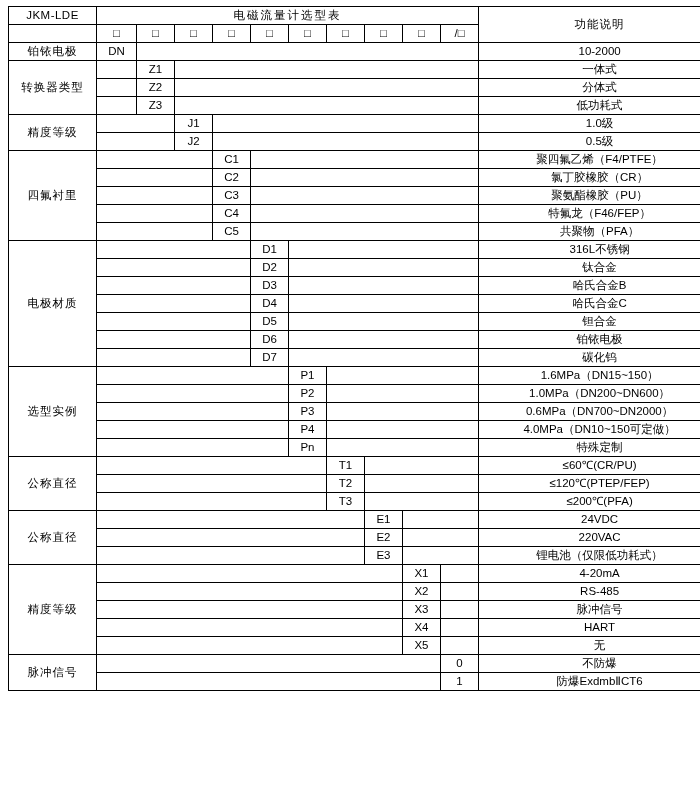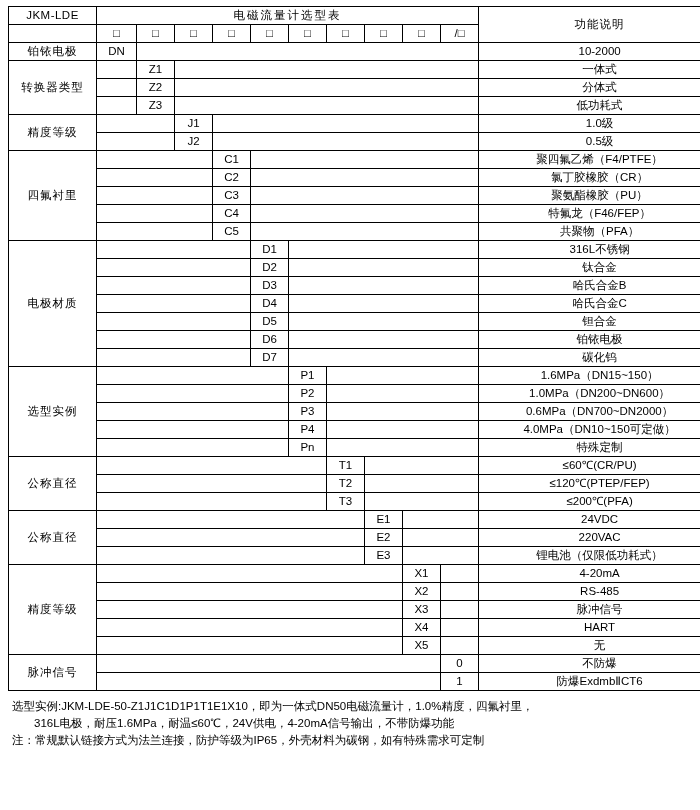--- a/index.html
+++ b/index.html
@@ -345,19 +345,14 @@
     </tr>
     <tr>
       <td class="blank" colspan="9"></td>
       <td class="code">1</td>
       <td class="desc">防爆ExdmbⅡCT6</td>
     </tr>
 
   </tbody>
     </table>
 
-  <div class="notes">
-    <div>选型实例:JKM-LDE-50-Z1J1C1D1P1T1E1X10，即为一体式DN50电磁流量计，1.0%精度，四氟衬里，</div>
-    <div class="indent">316L电极，耐压1.6MPa，耐温≤60℃，24V供电，4-20mA信号输出，不带防爆功能</div>
-    <div>注：常规默认链接方式为法兰连接，防护等级为IP65，外壳材料为碳钢，如有特殊需求可定制</div>
-  </div>
 
 </div>
 
 </body></html>

